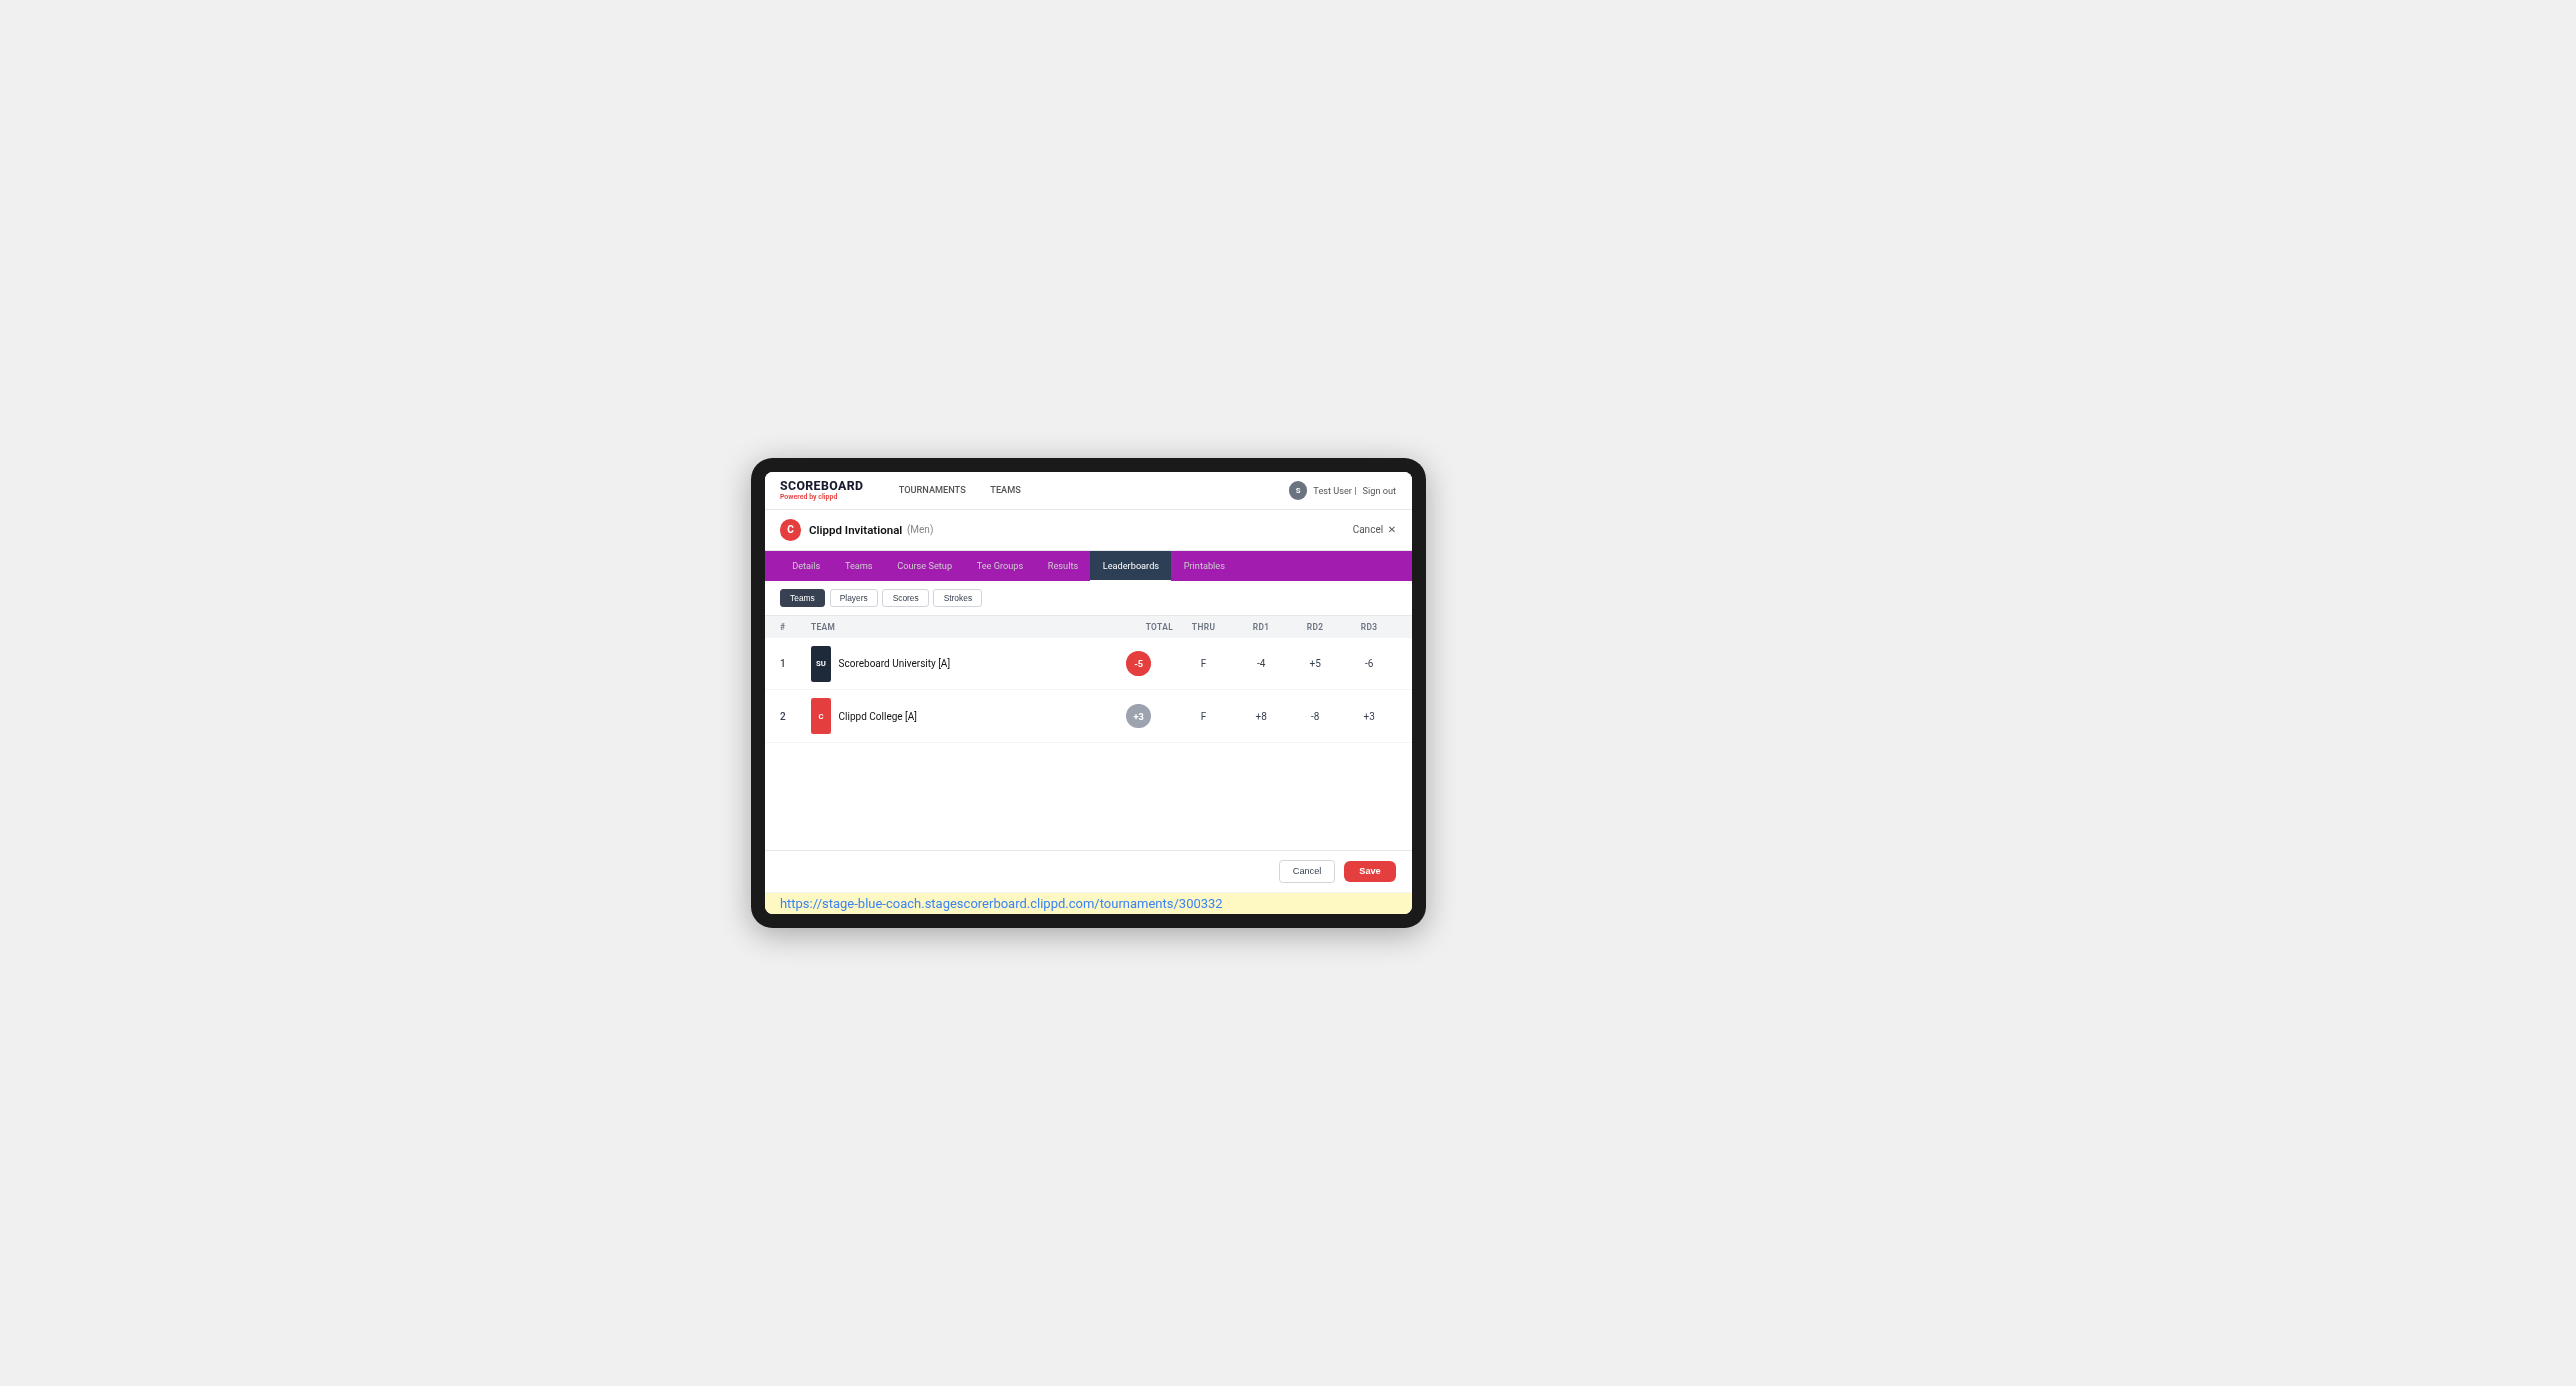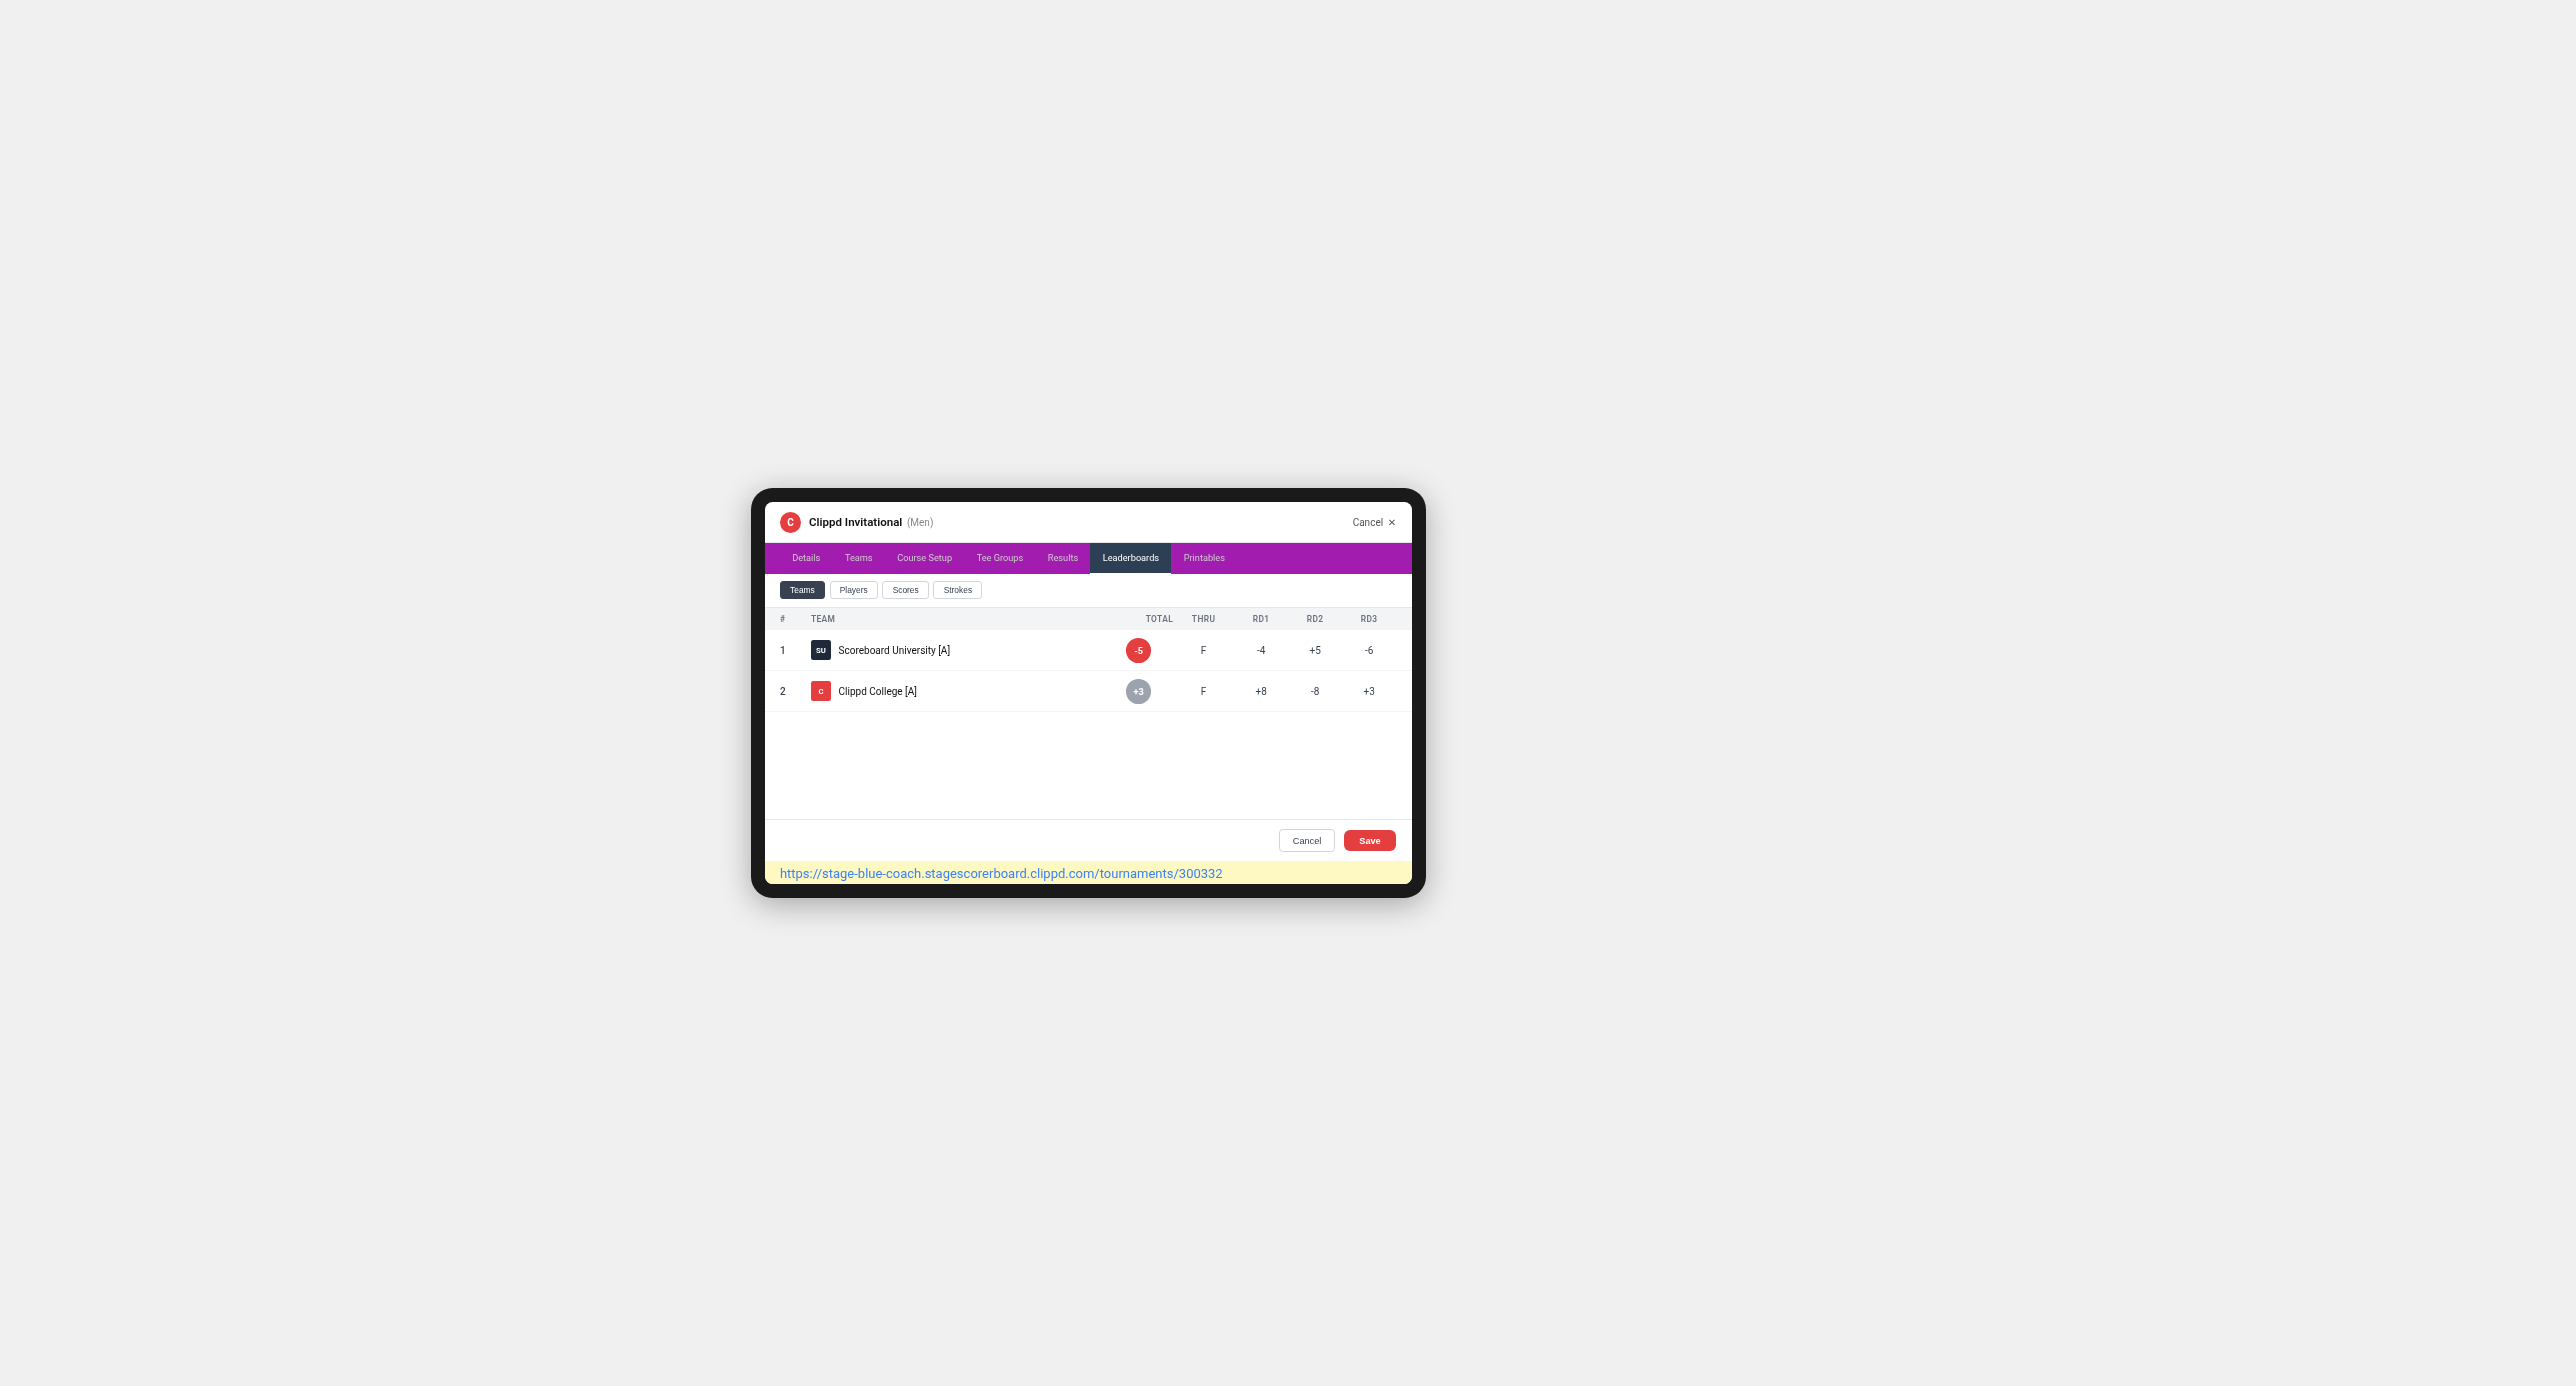--- a/index.html
+++ b/index.html
@@ -213,21 +213,21 @@
       color: #374151;
       font-weight: 500;
     }
     .team-cell {
       display: flex;
       align-items: center;
       gap: 7.7px;
     }
     .team-logo {
       width: 20px;
-      height: 20px;
+      height: 36px;
       border-radius: 2.3px;
       display: flex;
       align-items: center;
       justify-content: center;
       font-size: 7.7px;
       font-weight: 700;
       color: #fff;
     }
     .team-name {
       font-size: 10px;
@@ -295,20 +295,37 @@
   </style>
 </head>
 <body>
 
 <div class="page-wrapper">
 
 
   <div class="tablet-frame">
     <div class="tablet-screen">
 
+      <div class="top-nav">
+        <div class="logo-area">
+          <span class="logo-text">SCOREBOARD</span>
+          <span class="logo-sub">
+            <span>Powered by </span><span style="color:#e53e3e;font-weight:600;">clippd</span>
+          </span>
+        </div>
+        <div class="nav-links">
+          <div class="nav-link">TOURNAMENTS</div>
+          <div class="nav-link">TEAMS</div>
+        </div>
+        <div class="nav-right">
+          <div class="user-avatar">S</div>
+          <span>Test User |</span>
+          <span class="sign-out-link">Sign out</span>
+        </div>
+      </div>
 
       <div class="tournament-header">
         <div class="tournament-icon">C</div>
         <span class="tournament-title">Clippd Invitational</span>
         <span class="tournament-subtitle">(Men)</span>
         <div class="cancel-btn-top">
           <span>Cancel</span>
           <span>✕</span>
         </div>
       </div>

